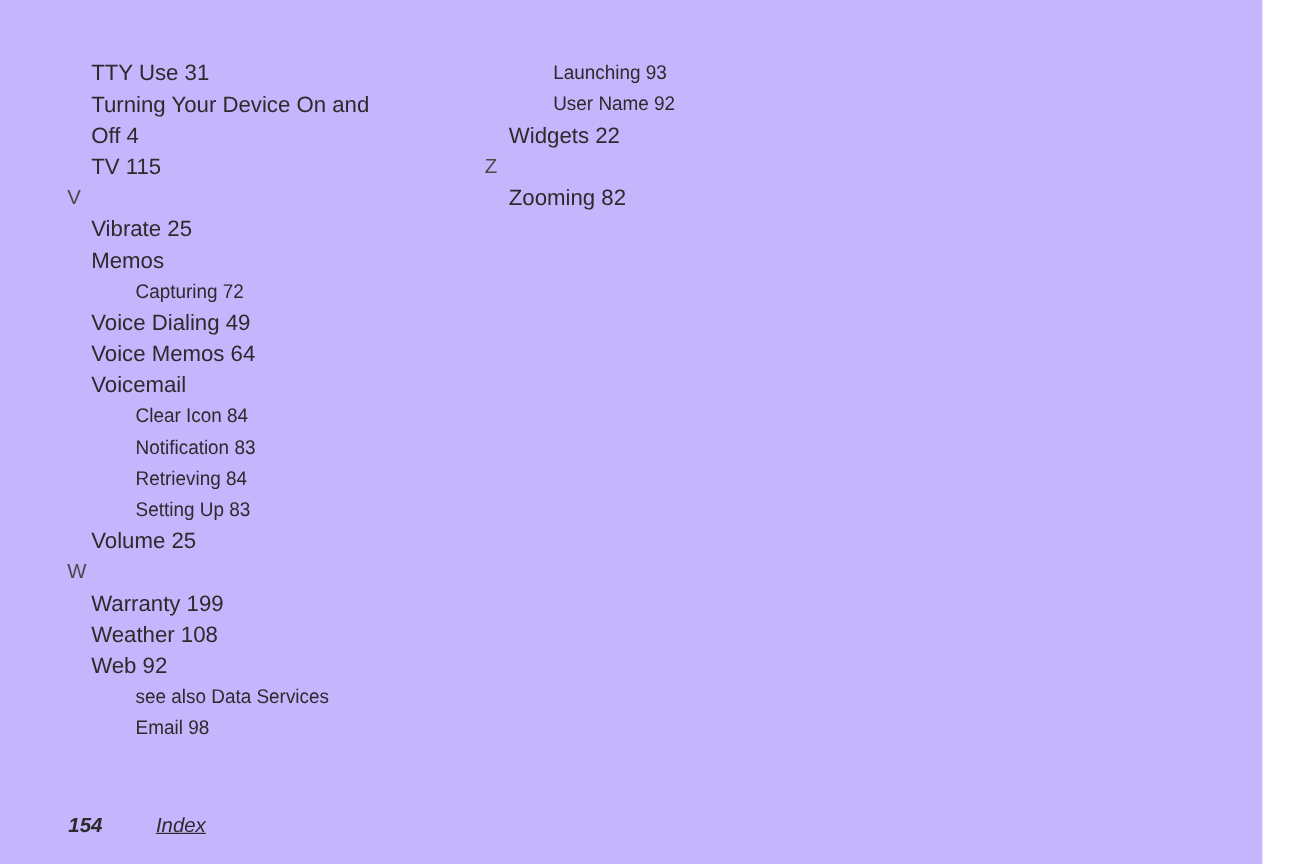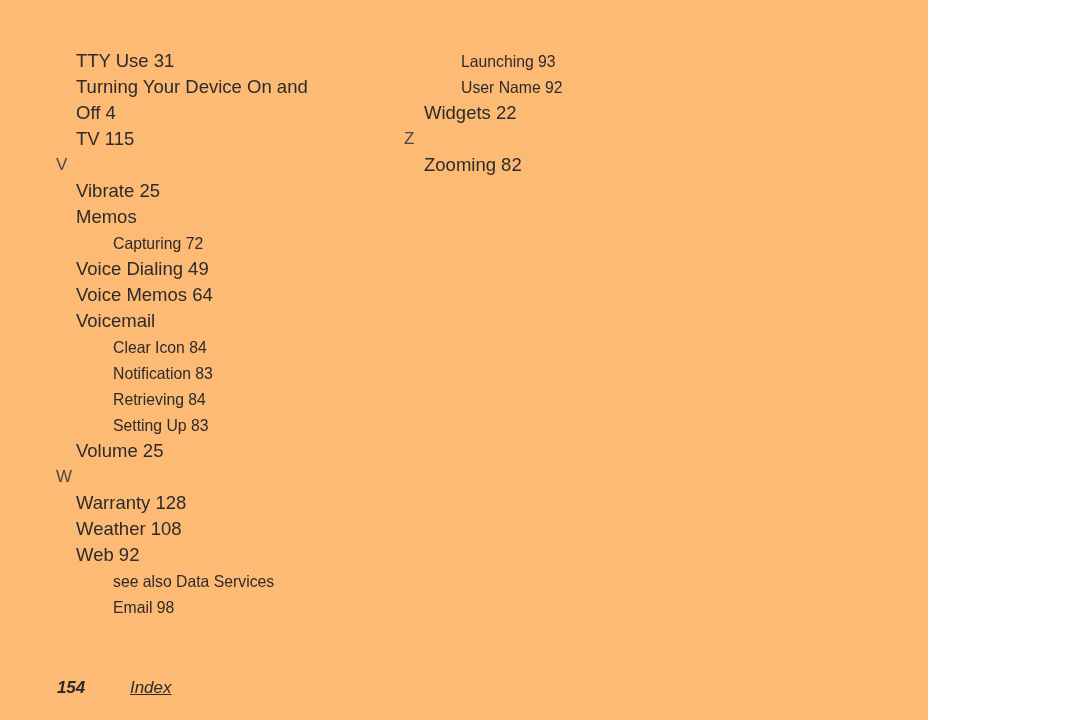--- a/index.html
+++ b/index.html
@@ -2,23 +2,23 @@
 <html><head>
 <meta charset="utf-8">
 <style>
   html, body {
     margin: 0;
     padding: 0;
     background: #ffffff;
   }
   #page {
     position: relative;
-    width: 928px;
+    width: 1052px;
     height: 720px;
-    background: #fdba74;
+    background: #c4b5fd;
     overflow: hidden;
     font-family: "Liberation Sans", sans-serif;
     color: #2b2b2b;
     -webkit-font-smoothing: antialiased;
   }
 
   
   .column {
     position: absolute;
     top: 48px;
@@ -92,21 +92,21 @@
       <div class="entry-line level2">Capturing 72</div>
       <div class="entry-line level1">Voice Dialing 49</div>
       <div class="entry-line level1">Voice Memos 64</div>
       <div class="entry-line level1">Voicemail</div>
       <div class="entry-line level2">Clear Icon 84</div>
       <div class="entry-line level2">Notification 83</div>
       <div class="entry-line level2">Retrieving 84</div>
       <div class="entry-line level2">Setting Up 83</div>
       <div class="entry-line level1">Volume 25</div>
       <div class="entry-line letter-heading">W</div>
-      <div class="entry-line level1">Warranty 128</div>
+      <div class="entry-line level1">Warranty 199</div>
       <div class="entry-line level1">Weather 108</div>
       <div class="entry-line level1">Web 92</div>
       <div class="entry-line level2">see also Data Services</div>
       <div class="entry-line level2">Email 98</div>
     </div>
 
   <div class="column" id="col-right">
       <div class="entry-line level2">Launching 93</div>
       <div class="entry-line level2">User Name 92</div>
       <div class="entry-line level1">Widgets 22</div>

